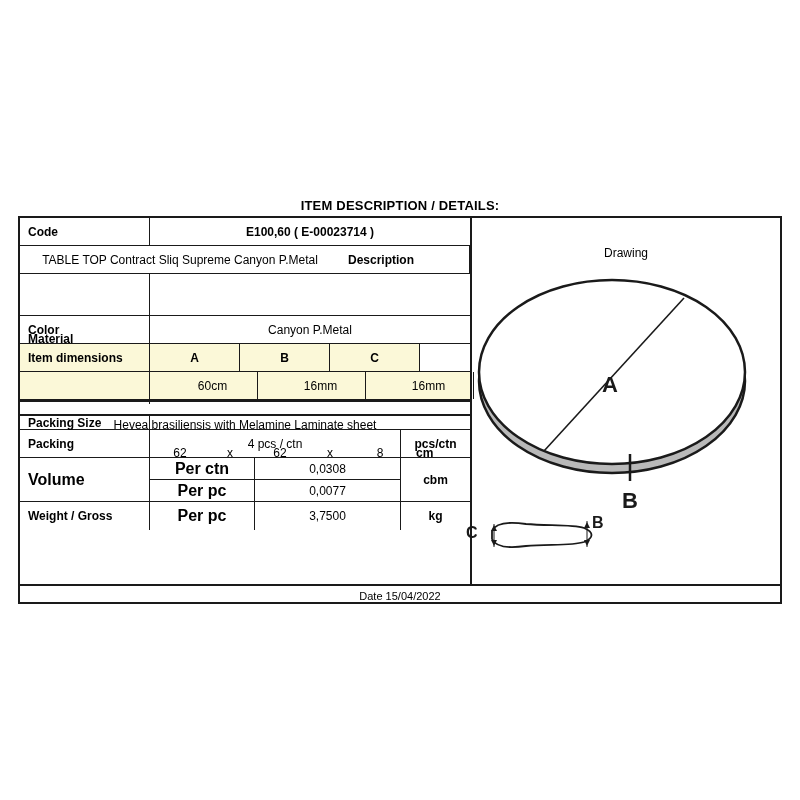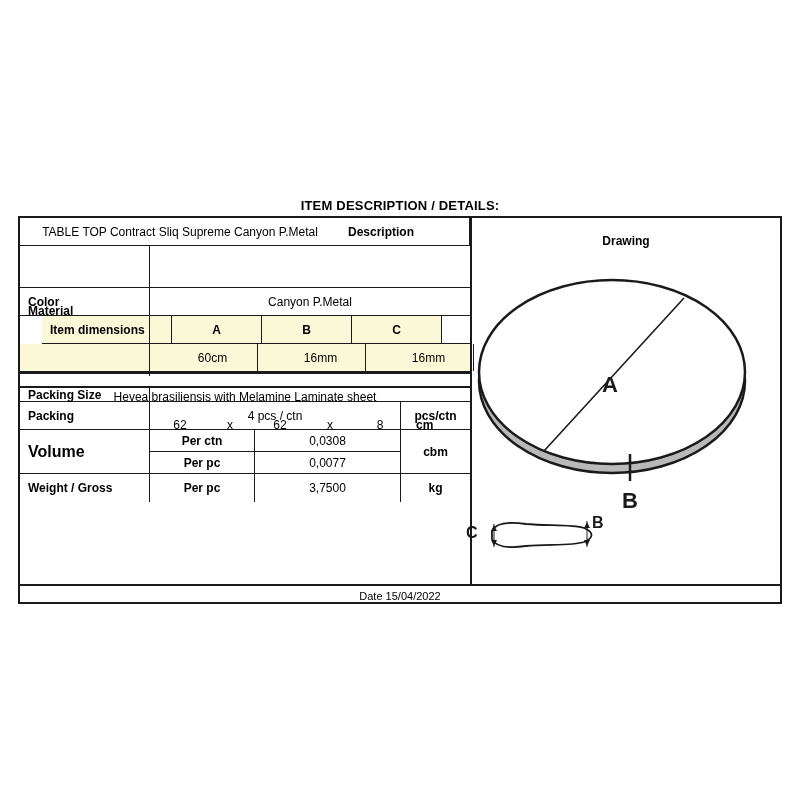--- a/index.html
+++ b/index.html
@@ -53,22 +53,22 @@
     left: 450px;
     top: 0;
     right: 0;
     height: 366px;
     border-left: 2px solid #1a1a1a;
     box-sizing: border-box;
   }
   .drawing-title {
     text-align: center;
     font-size: 12px;
-    font-weight: bold;
-    padding-top: 16px;
+    font-weight: normal;
+    padding-top: 28px;
   }
   .row {
     display: flex;
     align-items: stretch;
     border-bottom: 1px solid #1a1a1a;
     box-sizing: border-box;
   }
   .cell {
     box-sizing: border-box;
     font-size: 12px;
@@ -84,21 +84,21 @@
     border-right: 1px solid #1a1a1a;
   }
   .cell.value {
     flex: 1 1 auto;
     justify-content: center;
   }
   .r-code { height: 28px; }
   .r-desc { height: 28px; }
   .r-mat  { height: 42px; flex-direction: column; }
   .r-color{ height: 28px; }
-  .r-dimhead { height: 28px; margin-left: 22px; }
+  .r-dimhead { height: 28px; }
   .r-dimval  { height: 28px; gap: 18px; }
   .r-gap { height: 16px; border-bottom: 2px solid #1a1a1a; border-top: 2px solid #1a1a1a; }
   .r-pack-size { height: 14px; }
   .r-packing { height: 28px; }
   .r-volume { height: 44px; }
   .r-weight { height: 28px; }
 
   .bold { font-weight: bold; }
   .dim-band {
     background: #fbf8d8;
@@ -156,21 +156,21 @@
     border-right: 1px solid #1a1a1a;
     display:flex; align-items:center; padding:0 8px; font-size:16px;
     box-sizing:border-box;
   }
   .vol-mid { flex: 1 1 auto; display: flex; flex-direction: column; }
   .vol-sub { flex: 1 1 50%; display: flex; }
   .vol-sub + .vol-sub { border-top: 1px solid #1a1a1a; }
   .vol-per {
     flex: 0 0 105px; border-right: 1px solid #1a1a1a;
     display:flex; align-items:center; justify-content:center;
-    font-size:12px; font-weight: bold; box-sizing:border-box;
+    font-size:16px; font-weight: bold; box-sizing:border-box;
   }
   .vol-num { flex: 1 1 auto; display:flex; align-items:center; justify-content:center; font-size:12px; }
   .vol-unit {
     flex: 0 0 70px; border-left: 1px solid #1a1a1a;
     display:flex; align-items:center; justify-content:center;
     font-size:12px; font-weight:bold; box-sizing:border-box;
   }
   .date-bar {
     position: absolute;
     left: 0;
@@ -195,20 +195,24 @@
 <body>
 
 <div class="sheet">
 
   <div class="doc-title">ITEM DESCRIPTION / DETAILS:</div>
 
   <div class="frame">
 
     <div class="left-col">
 
+      <div class="row r-code">
+        <div class="cell label">Code</div>
+        <div class="cell value bold">E100,60   ( E-00023714 )</div>
+      </div>
 
       <div class="row r-desc">
         <div class="cell value">TABLE TOP Contract Sliq Supreme Canyon P.Metal</div>
         <div class="cell label">Description</div>
       </div>
 
       <div class="row r-mat">
         <div class="cell label">Material</div>
         <div class="cell value">Hevea brasiliensis with Melamine Laminate sheet</div>
       </div>

